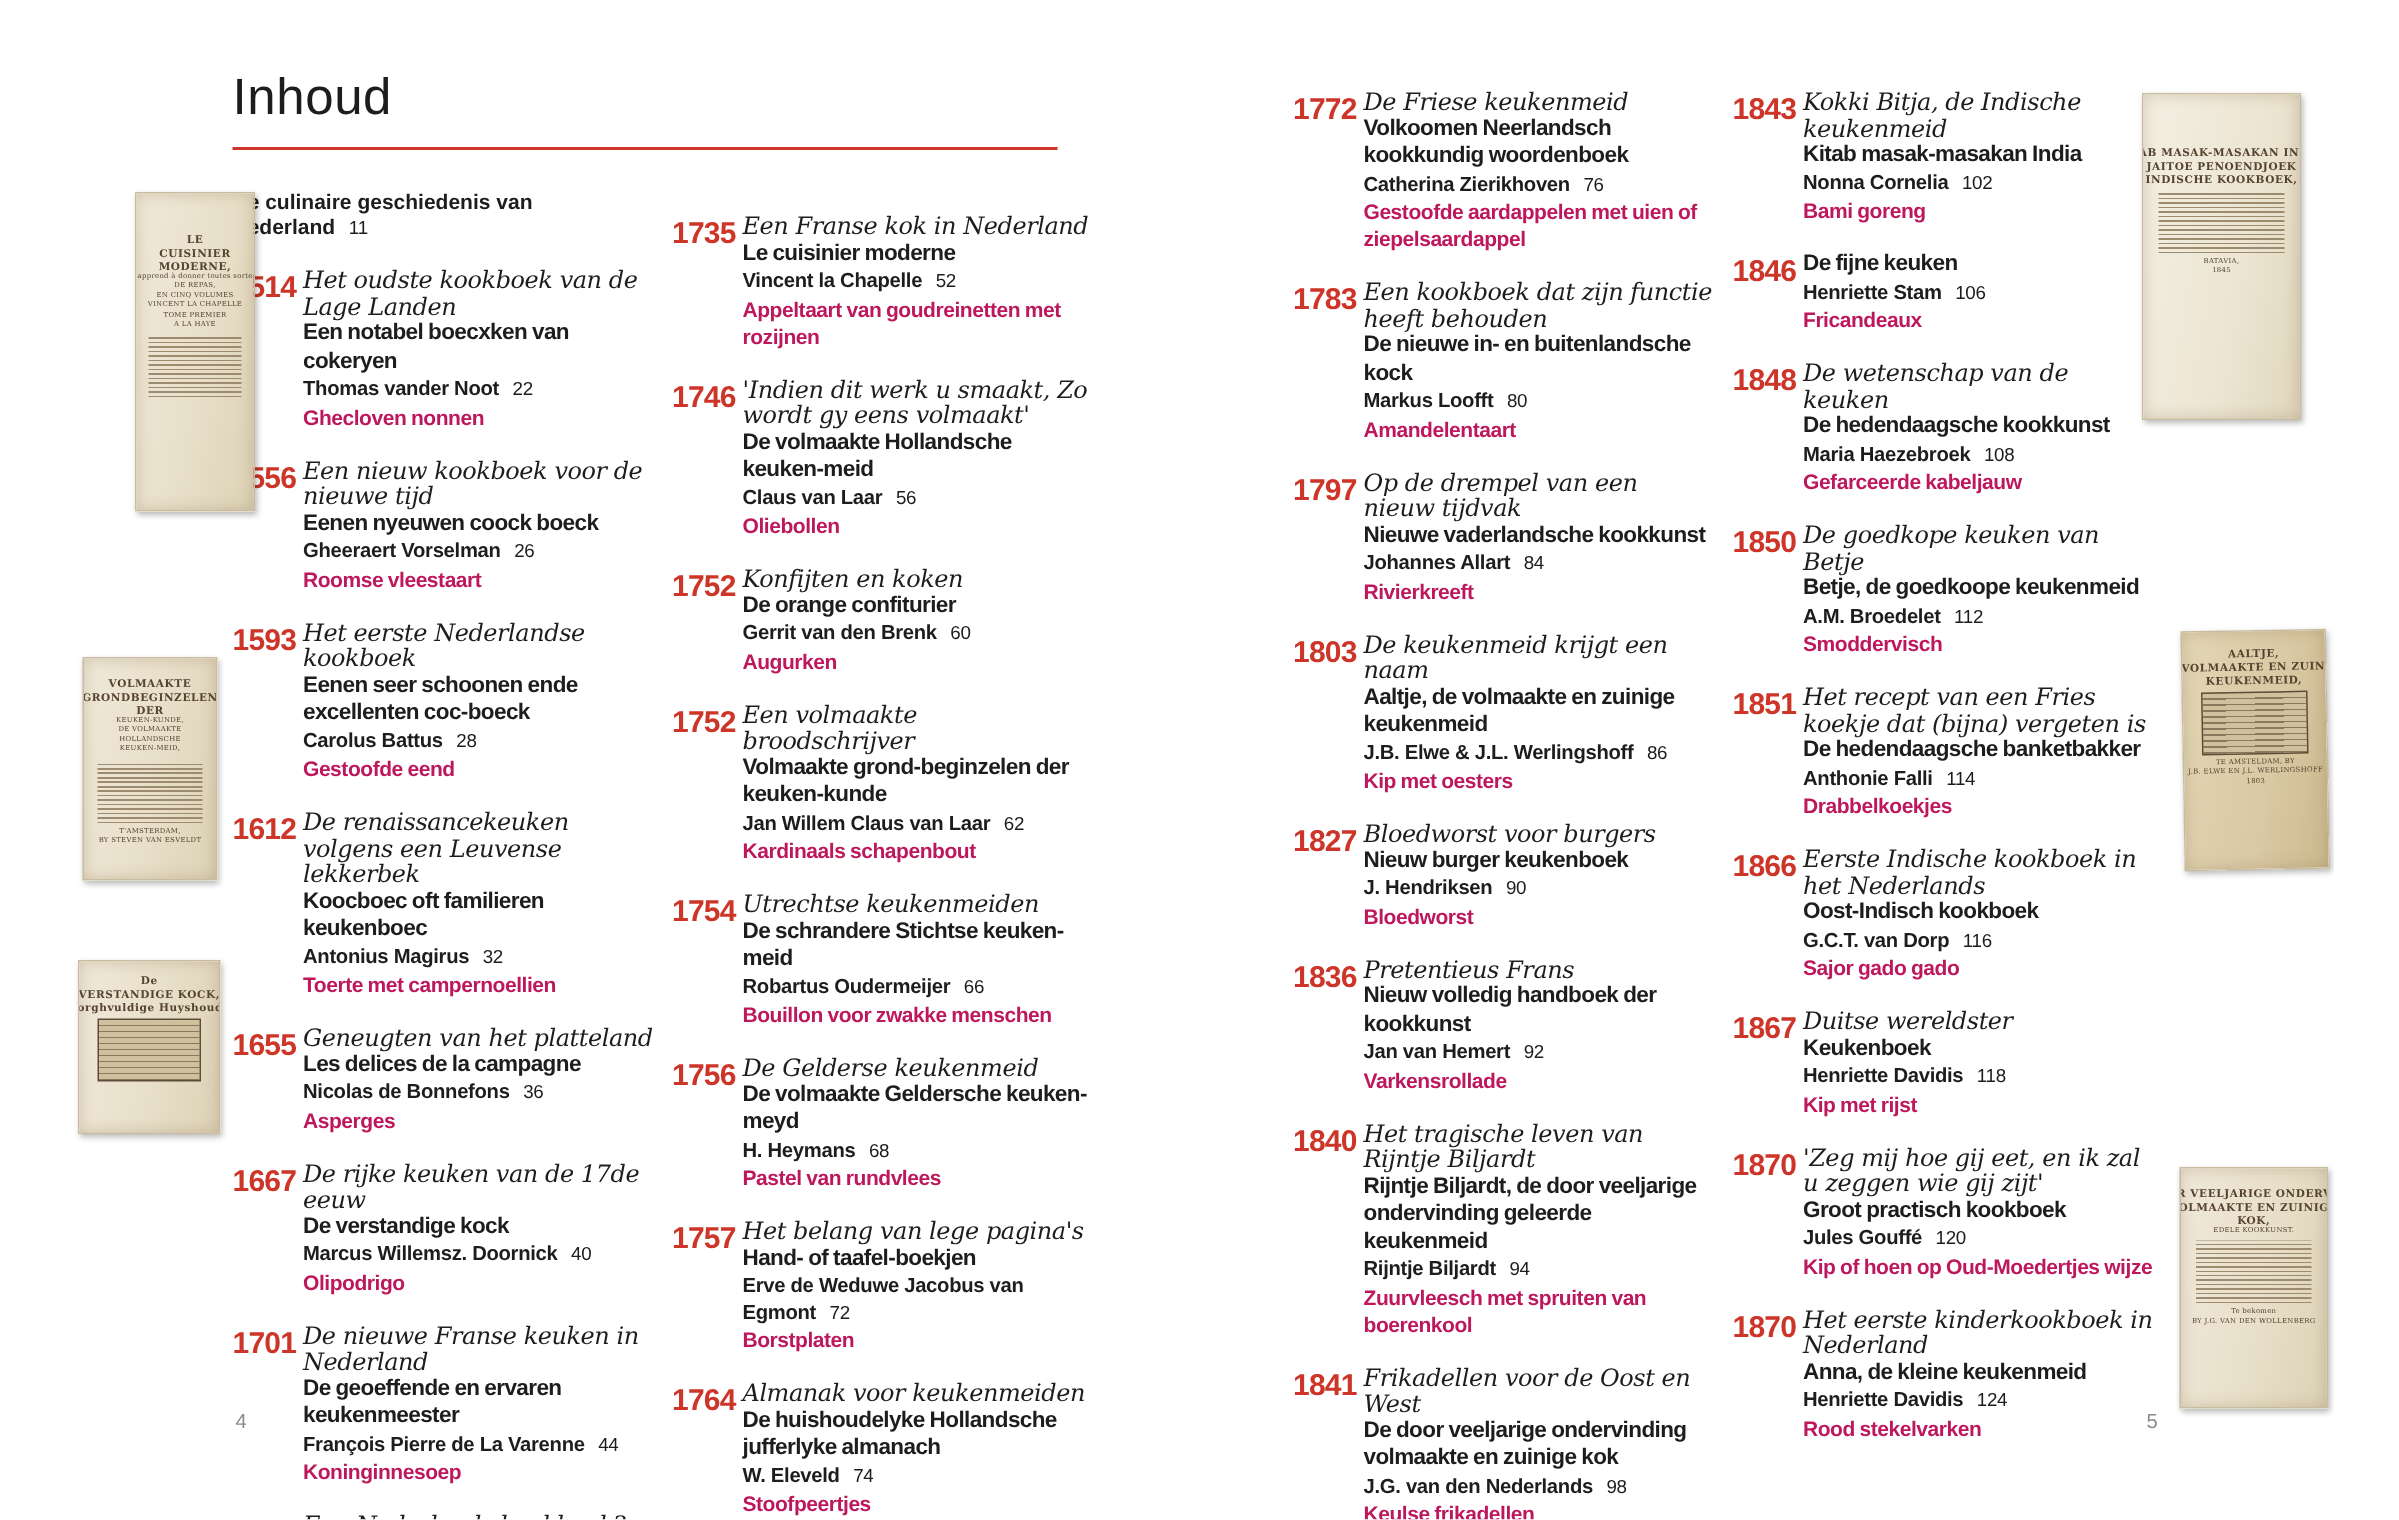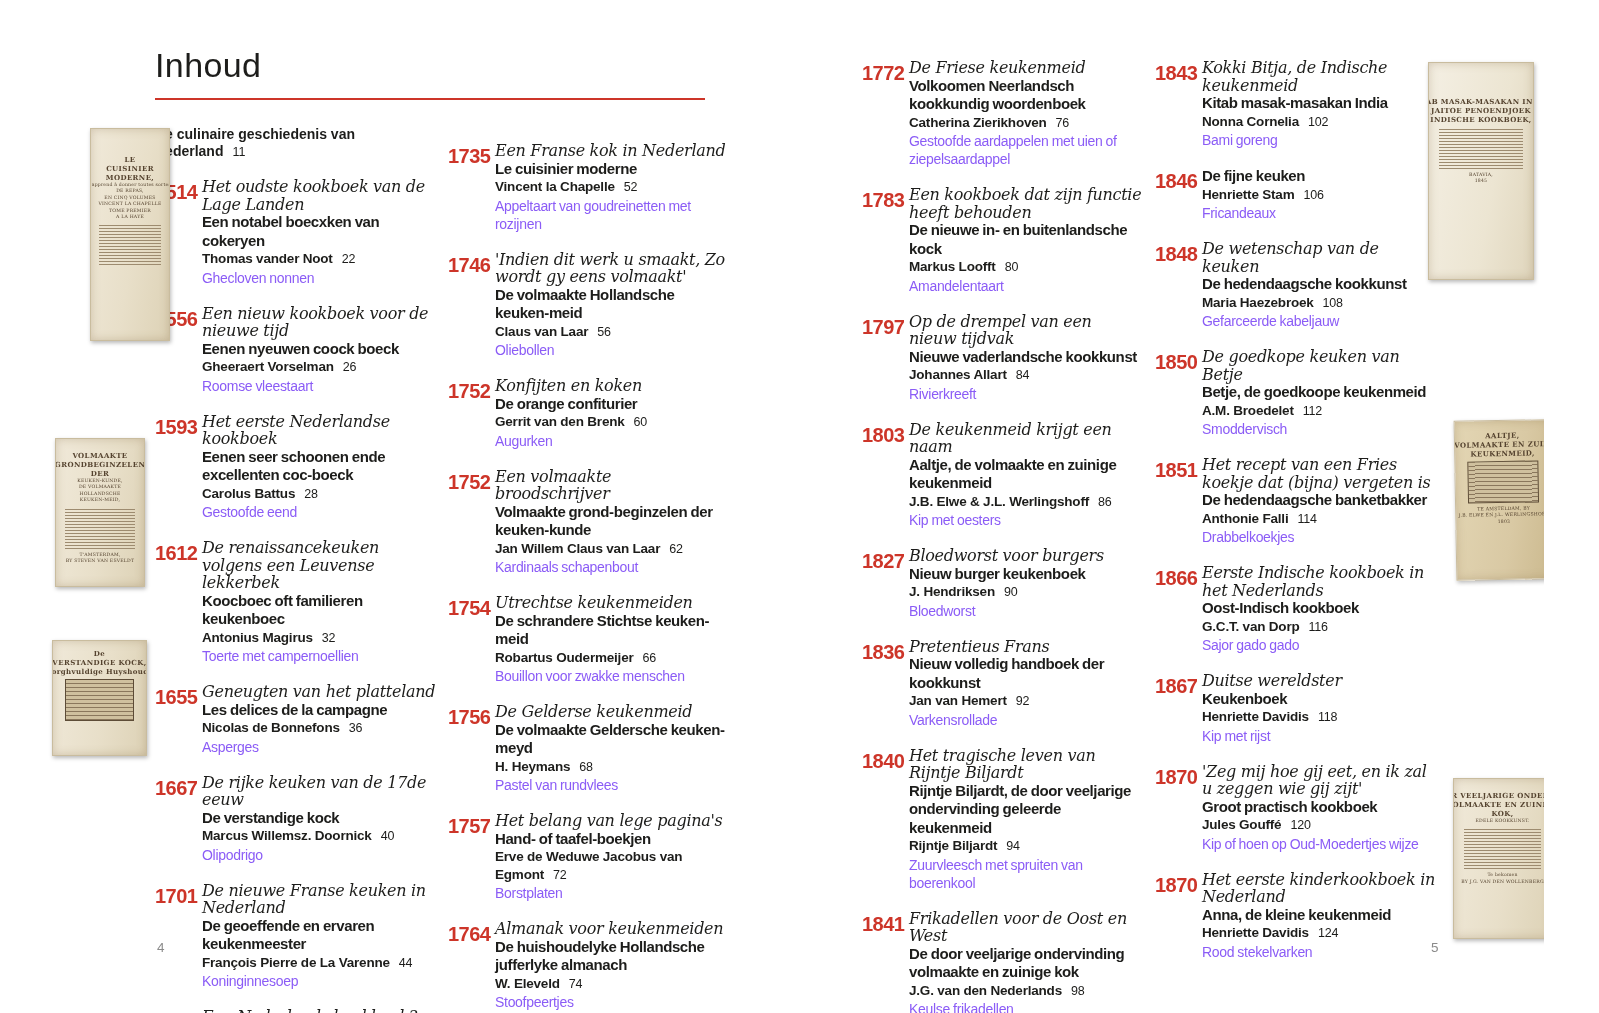--- a/index.html
+++ b/index.html
@@ -1,38 +1,38 @@
 <!DOCTYPE html>
 <html><head>
 <meta charset="utf-8">
 <style>
   html,body{margin:0;padding:0;background:#ffffff;}
   body{width:1599px;height:1013px;font-family:"Liberation Sans",sans-serif;color:#1d1d1b;}
-  .page{position:relative;width:1544px;height:1013px;overflow:hidden;background:#ffffff;}
+  .page{position:relative;width:1544px;height:1013px;overflow:hidden;background:#ffffff;padding-left:12px;}
 
   .page-title{position:absolute;left:155px;top:46px;margin:0;font-size:34px;font-weight:400;letter-spacing:.4px;color:#1d1d1b;}
   .title-rule{position:absolute;left:155px;top:98px;width:550px;height:2px;background:#cd3529;}
 
   .col{position:absolute;width:280px;}
   #col1{left:155px;top:126px;}
   #col2{left:448px;top:142px;}
   #col3{left:862px;top:59px;}
   #col4{left:1155px;top:59px;}
 
   .toc-head{font-weight:700;font-size:14px;line-height:17px;margin:0 0 17px 0;}
   .toc-head .pagenum{font-weight:400;font-size:12.5px;margin-left:9px;}
 
   .entry{display:grid;grid-template-columns:47px 1fr;margin-bottom:18px;}
   .year{color:#cd3529;font-weight:700;font-size:20px;line-height:1;letter-spacing:-.5px;padding-top:4px;}
   .body{width:234px;}
   .theme{font-family:"DejaVu Serif",serif;font-style:italic;font-size:16px;line-height:17.5px;letter-spacing:-.3px;}
   .btitle{font-weight:700;font-size:15px;line-height:18.5px;letter-spacing:-.4px;word-spacing:-.5px;}
   .authorline{font-weight:700;font-size:13.5px;line-height:17.5px;letter-spacing:-.2px;}
   .pagenum{font-weight:400;font-size:12.5px;margin-left:9px;}
-  .recipe{color:#8b5cf6;font-weight:400;font-size:14px;line-height:18px;letter-spacing:-.3px;word-spacing:-.5px;}
+  .recipe{color:#be185d;font-weight:700;font-size:14px;line-height:18px;letter-spacing:-.3px;word-spacing:-.5px;}
 
   .folio{position:absolute;top:940px;font-size:13.5px;color:#8b8b8b;}
   #folio-left{left:157px;}
   #folio-right{left:1431px;}
 
   
   .book{position:absolute;display:flex;flex-direction:column;align-items:center;text-align:center;
         background:linear-gradient(100deg,#f0e9d9 0%,#e8dfc9 55%,#ddd2b6 100%);
         border:1px solid #c9bc9e;box-shadow:1px 2px 4px rgba(0,0,0,.28),inset 0 0 10px rgba(125,98,58,.28);
         color:#55432f;overflow:hidden;}

